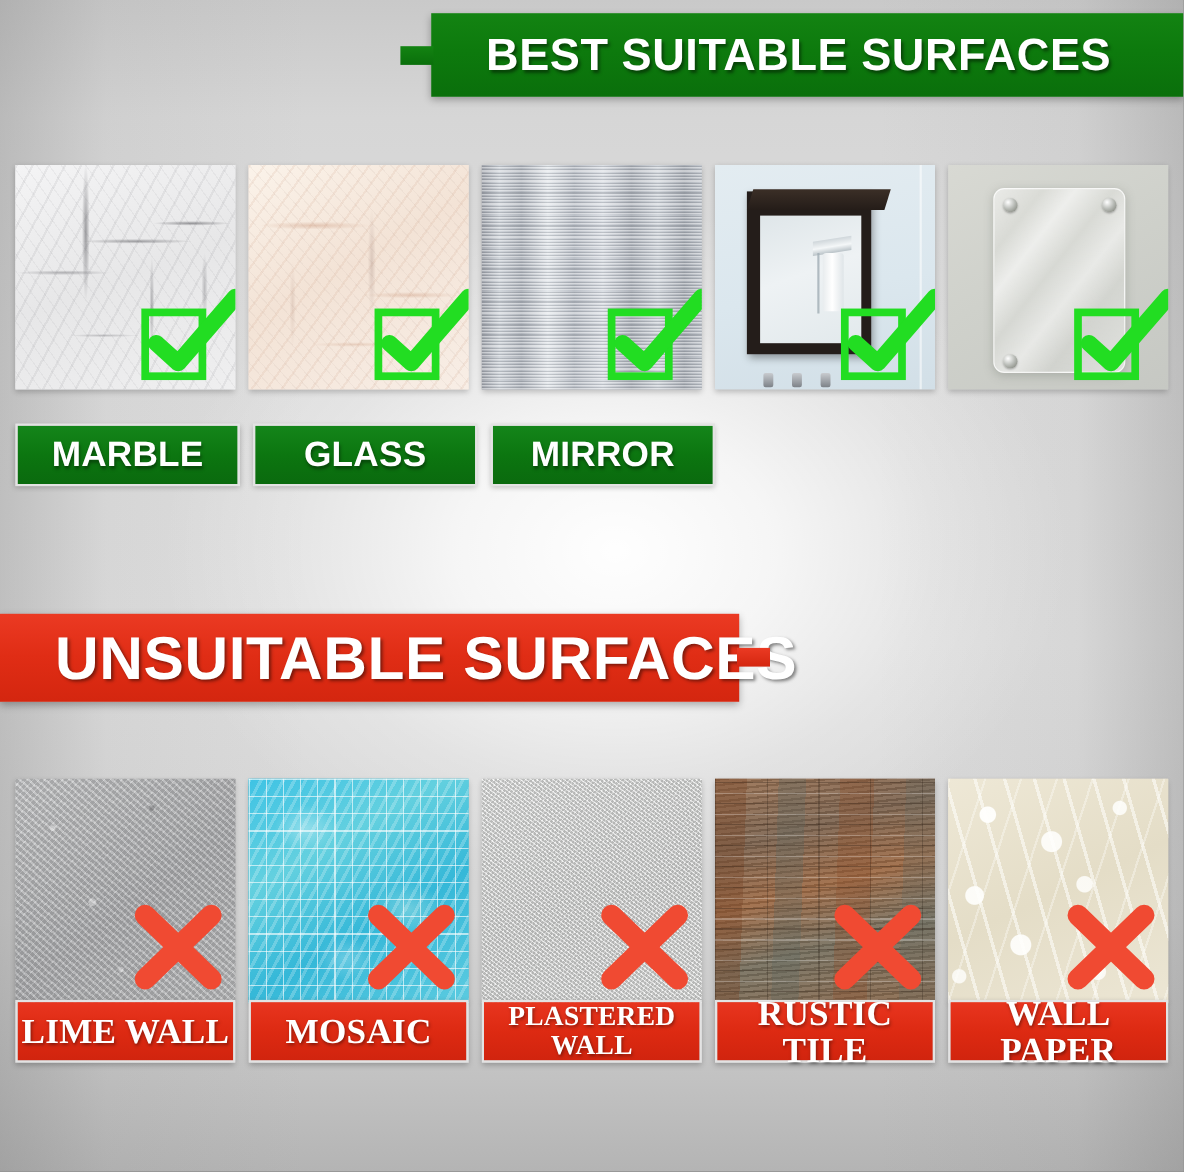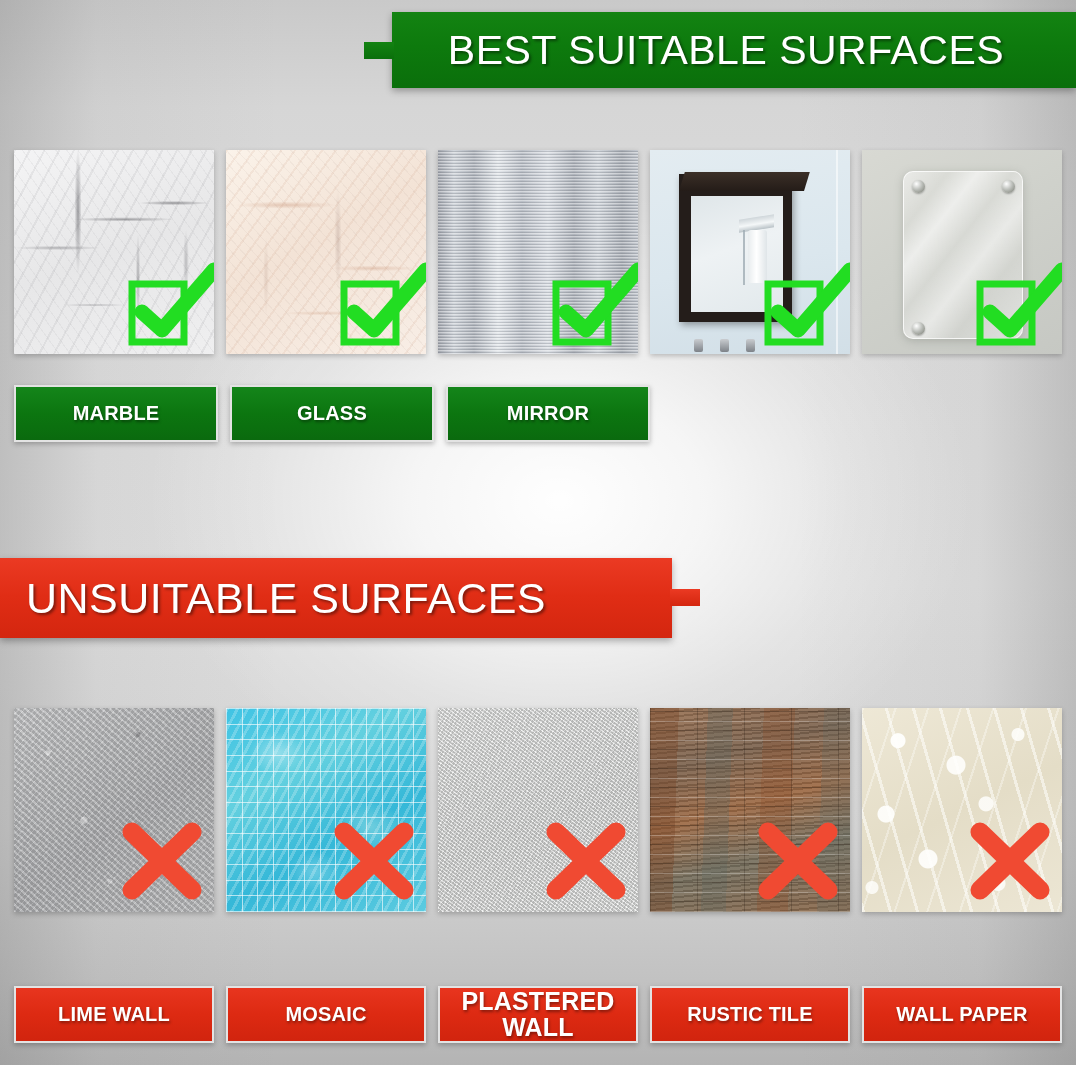--- a/index.html
+++ b/index.html
@@ -46,21 +46,21 @@
   
   .banner {
     position: absolute;
     display: flex;
     align-items: center;
     z-index: 3;
     box-shadow: 0 3px 7px rgba(0,0,0,0.30);
   }
   .banner-text {
     color: #ffffff;
-    font-weight: normal;
+    font-weight: bold;
     letter-spacing: 0.5px;
     text-shadow: 2px 2px 3px rgba(0,0,0,0.45);
     white-space: nowrap;
   }
 
   
   #banner-suitable {
     left: 392px;
     top: 12px;
     right: 0;
@@ -84,22 +84,22 @@
   
   #banner-unsuitable {
     left: 0;
     top: 558px;
     width: 672px;
     height: 80px;
     background: linear-gradient(180deg, #eb3a23 0%, #e02d15 48%, #d4260f 100%);
     justify-content: flex-start;
   }
   #banner-unsuitable .banner-text {
-    font-size: 43px;
-    padding-left: 26px;
+    font-size: 55px;
+    padding-left: 50px;
   }
   .tab-right {
     position: absolute;
     right: -28px;
     top: 31px;
     width: 30px;
     height: 17px;
     background: linear-gradient(180deg, #eb3a23 0%, #d4260f 100%);
   }
 
@@ -108,42 +108,42 @@
     position: absolute;
     left: 14px;
     width: 1048px;
     display: flex;
     gap: 12px;
     z-index: 2;
   }
   #row-suitable-tiles  { top: 150px; }
   #row-suitable-labels { top: 385px; }
   #row-unsuitable-tiles  { top: 708px; }
-  #row-unsuitable-labels { top: 986px; }
+  #row-unsuitable-labels { top: 909px; font-family: Liberation Serif, serif; }
 
   .tile {
     position: relative;
     width: 200px;
     height: 204px;
     overflow: hidden;
     background: #cfcfcf;
     box-shadow: 0 2px 5px rgba(0,0,0,0.22);
   }
 
   
   .label-chip {
     width: 200px;
     height: 53px;
     display: flex;
     align-items: center;
     justify-content: center;
     text-align: center;
     color: #ffffff;
     font-weight: bold;
-    font-size: 20px;
+    font-size: 32px;
     letter-spacing: 0.2px;
     line-height: 1.02;
     text-shadow: 1px 2px 3px rgba(0,0,0,0.40);
     box-shadow: 0 2px 5px rgba(0,0,0,0.25);
   }
   .label-chip.two-line { font-size: 25px; }
   .label-green {
     background: linear-gradient(180deg, #14851a 0%, #0c7610 50%, #0a6a0e 100%);
     border: 2px solid #e3e3e3;
   }

